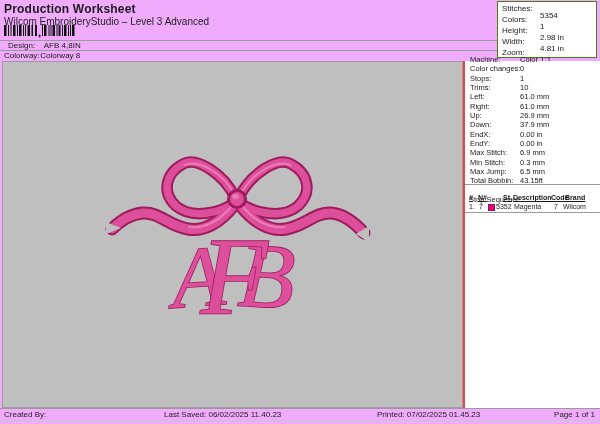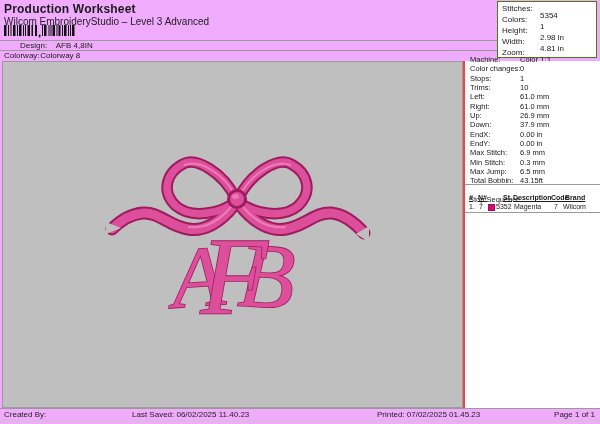--- a/index.html
+++ b/index.html
@@ -38,21 +38,21 @@
   .stop-head span { position:absolute; top:0; text-decoration:underline; }
   .stop-row { position:absolute; left:0; top:142px; width:137px; height:9px; font-size:7px; }
   .stop-row span { position:absolute; top:0; }
   .c1 { left:4px; } .c2 { left:13px; } .c3 { left:38px; } .c4 { left:48px; } .c5 { left:86px; } .c6 { left:100px; }
   .r1 { left:4px; } .r2 { left:14px; } .r3s { left:23px; top:1px; } .r3 { left:31px; } .r4 { left:49px; } .r5 { left:89px; } .r6 { left:98px; }
   
   .footer-line-top { left:0; top:408px; width:600px; }
   .footer-line-bottom { left:0; top:420px; width:600px; background:#c7c7c7; }
   .footer-text { top:410px; font-size:8px; color:#222; }
   .ft-created { left:4px; }
-  .ft-saved { left:132px; }
+  .ft-saved { left:164px; }
   .ft-printed { left:377px; }
   .ft-page { right:5px; }
 </style>
 </head>
 <body>
 
 <div class="page">
 
   <div class="abs title">Production Worksheet</div>
   <div class="abs subtitle">Wilcom EmbroideryStudio – Level 3 Advanced</div>
@@ -81,21 +81,21 @@
         <rect x="58" y="0" width="1" height="11"></rect>
       <rect x="60" y="0" width="2.5" height="11"></rect>
         <rect x="64" y="0" width="1" height="11"></rect>
       <rect x="66" y="0" width="1" height="11"></rect>
         <rect x="68" y="0" width="2.5" height="11"></rect>
     </g>
   </svg>
 
   <div class="hline" style="left:0; top:40px; width:497px;"></div>
 
-  <div class="abs meta-row" style="left:20px; top:41px;">
+  <div class="abs meta-row" style="left:8px; top:41px;">
     <span class="lbl">Design:</span>
     <span>AFB 4,8IN</span>
   </div>
 
   <div class="hline" style="left:0; top:50px; width:497px;"></div>
 
   <div class="abs meta-row" style="left:4px; top:51px;">
     <span class="lbl">Colorway:</span>
     <span>Colorway 8</span>
   </div>

